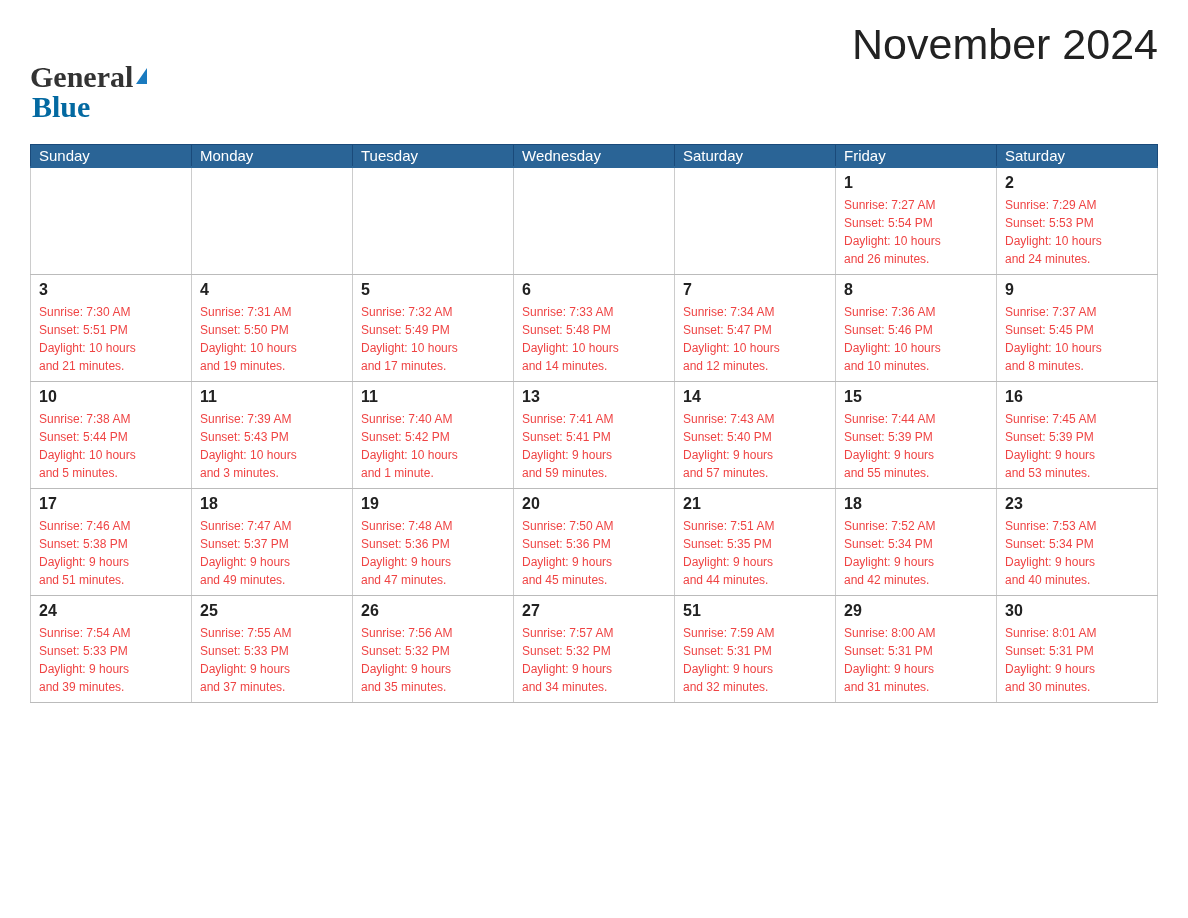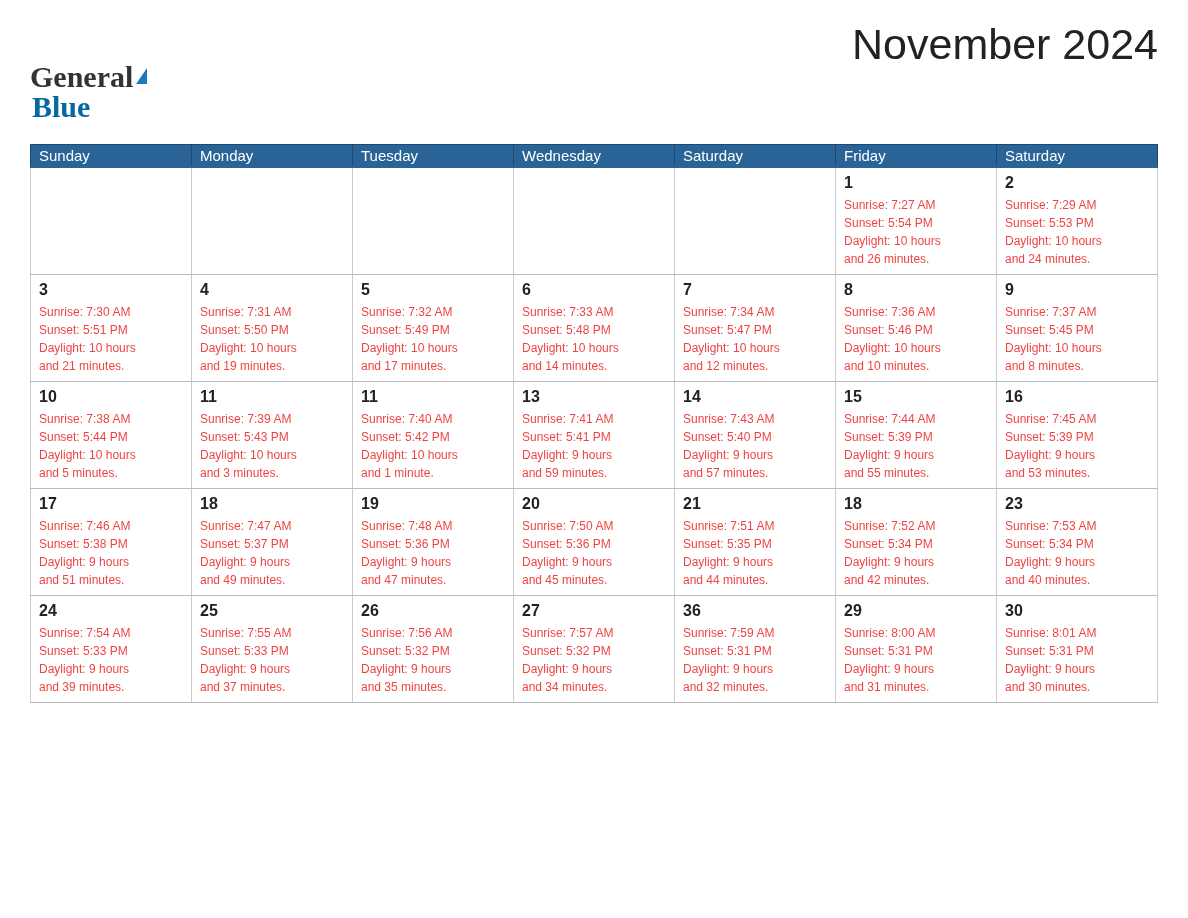--- a/index.html
+++ b/index.html
@@ -223,21 +223,21 @@
         </td>
         <td>
           <span class="day-number">26</span>
           <div class="day-info">Sunrise: 7:56 AM<br>Sunset: 5:32 PM<br>Daylight: 9 hours<br>and 35 minutes.</div>
         </td>
         <td>
           <span class="day-number">27</span>
           <div class="day-info">Sunrise: 7:57 AM<br>Sunset: 5:32 PM<br>Daylight: 9 hours<br>and 34 minutes.</div>
         </td>
         <td>
-          <span class="day-number">36</span>
+          <span class="day-number">51</span>
           <div class="day-info">Sunrise: 7:59 AM<br>Sunset: 5:31 PM<br>Daylight: 9 hours<br>and 32 minutes.</div>
         </td>
         <td>
           <span class="day-number">29</span>
           <div class="day-info">Sunrise: 8:00 AM<br>Sunset: 5:31 PM<br>Daylight: 9 hours<br>and 31 minutes.</div>
         </td>
         <td>
           <span class="day-number">30</span>
           <div class="day-info">Sunrise: 8:01 AM<br>Sunset: 5:31 PM<br>Daylight: 9 hours<br>and 30 minutes.</div>
         </td>

